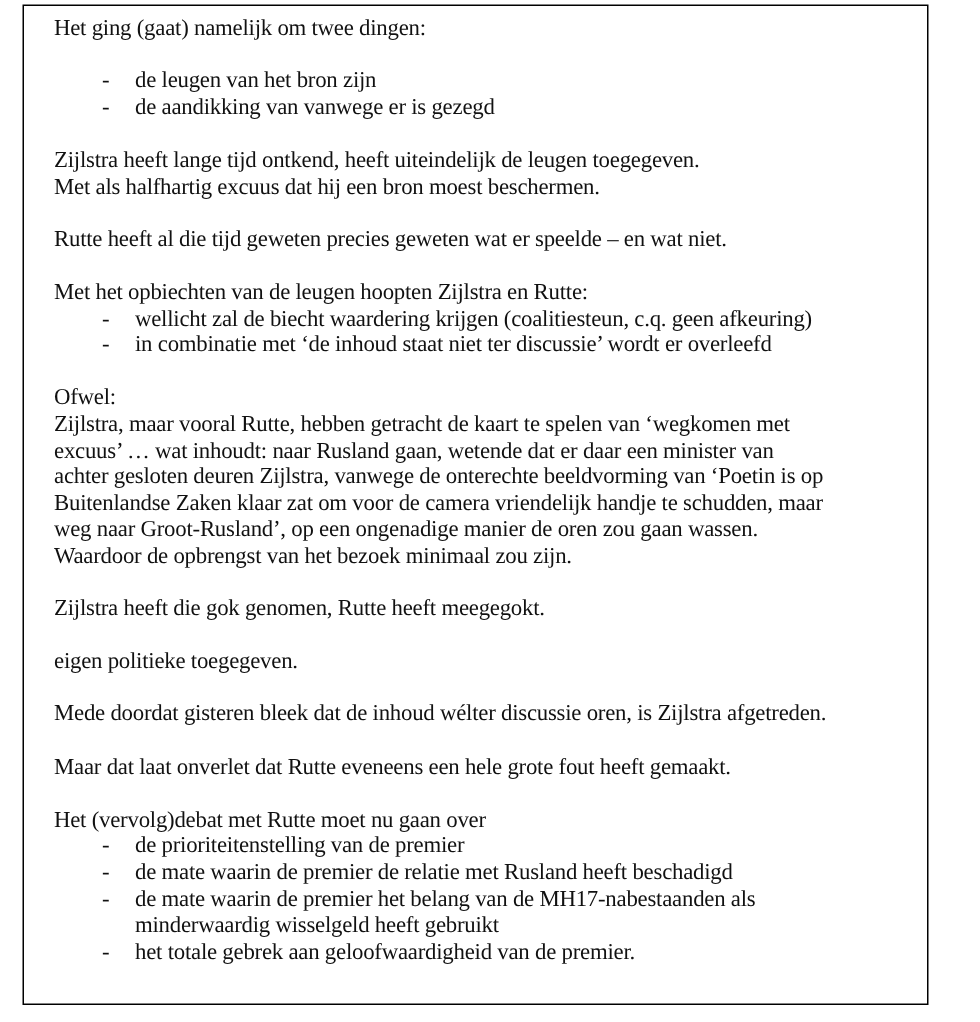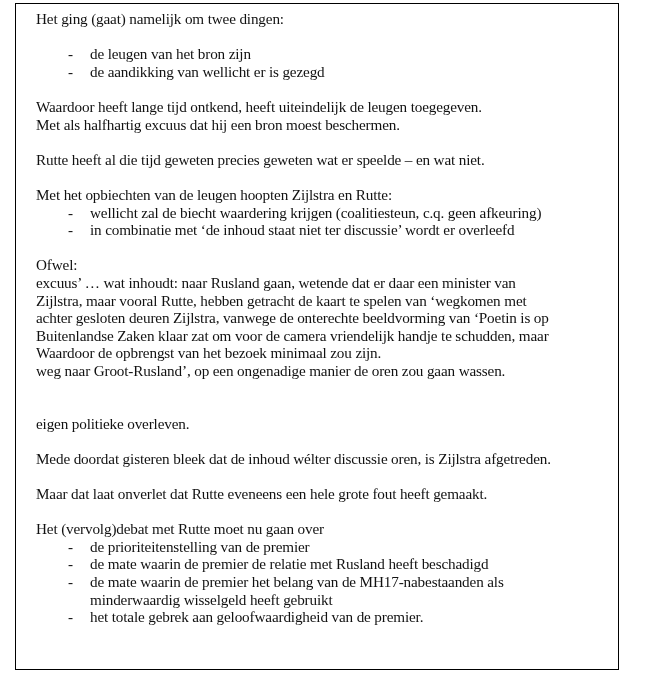--- a/index.html
+++ b/index.html
@@ -23,44 +23,45 @@
 </head>
 <body>
 
 <div class="frame"></div>
 
 <div class="content">
   <p>Het ging (gaat) namelijk om twee dingen:</p>
   <div class="gap"></div>
   <ul>
     <li><span class="dash">-</span><span>de leugen van het bron zijn</span></li>
-    <li><span class="dash">-</span><span>de aandikking van wellicht er is gezegd</span></li>
+    <li><span class="dash">-</span><span>de aandikking van vanwege er is gezegd</span></li>
   </ul>
   <div class="gap"></div>
-  <p>Waardoor heeft lange tijd ontkend, heeft uiteindelijk de leugen toegegeven.</p>
+  <p>Zijlstra heeft lange tijd ontkend, heeft uiteindelijk de leugen toegegeven.</p>
   <p>Met als halfhartig excuus dat hij een bron moest beschermen.</p>
   <div class="gap"></div>
   <p>Rutte heeft al die tijd geweten precies geweten wat er speelde – en wat niet.</p>
   <div class="gap"></div>
   <p>Met het opbiechten van de leugen hoopten Zijlstra en Rutte:</p>
   <ul>
     <li><span class="dash">-</span><span>wellicht zal de biecht waardering krijgen (coalitiesteun, c.q. geen afkeuring)</span></li>
     <li><span class="dash">-</span><span>in combinatie met ‘de inhoud staat niet ter discussie’ wordt er overleefd</span></li>
   </ul>
   <div class="gap"></div>
   <p>Ofwel:</p>
+  <p>Zijlstra, maar vooral Rutte, hebben getracht de kaart te spelen van ‘wegkomen met</p>
   <p>excuus’ … wat inhoudt: naar Rusland gaan, wetende dat er daar een minister van</p>
-  <p>Zijlstra, maar vooral Rutte, hebben getracht de kaart te spelen van ‘wegkomen met</p>
   <p>achter gesloten deuren Zijlstra, vanwege de onterechte beeldvorming van ‘Poetin is op</p>
   <p>Buitenlandse Zaken klaar zat om voor de camera vriendelijk handje te schudden, maar</p>
+  <p>weg naar Groot-Rusland’, op een ongenadige manier de oren zou gaan wassen.</p>
   <p>Waardoor de opbrengst van het bezoek minimaal zou zijn.</p>
-  <p>weg naar Groot-Rusland’, op een ongenadige manier de oren zou gaan wassen.</p>
   <div class="gap"></div>
+  <p>Zijlstra heeft die gok genomen, Rutte heeft meegegokt.</p>
   <div class="gap"></div>
-  <p>eigen politieke overleven.</p>
+  <p>eigen politieke toegegeven.</p>
   <div class="gap"></div>
   <p>Mede doordat gisteren bleek dat de inhoud wélter discussie oren, is Zijlstra afgetreden.</p>
   <div class="gap"></div>
   <p>Maar dat laat onverlet dat Rutte eveneens een hele grote fout heeft gemaakt.</p>
   <div class="gap"></div>
   <p>Het (vervolg)debat met Rutte moet nu gaan over</p>
   <ul>
     <li><span class="dash">-</span><span>de prioriteitenstelling van de premier</span></li>
     <li><span class="dash">-</span><span>de mate waarin de premier de relatie met Rusland heeft beschadigd</span></li>
     <li><span class="dash">-</span><span>de mate waarin de premier het belang van de MH17-nabestaanden als</span><br><span>minderwaardig wisselgeld heeft gebruikt</span></li>

